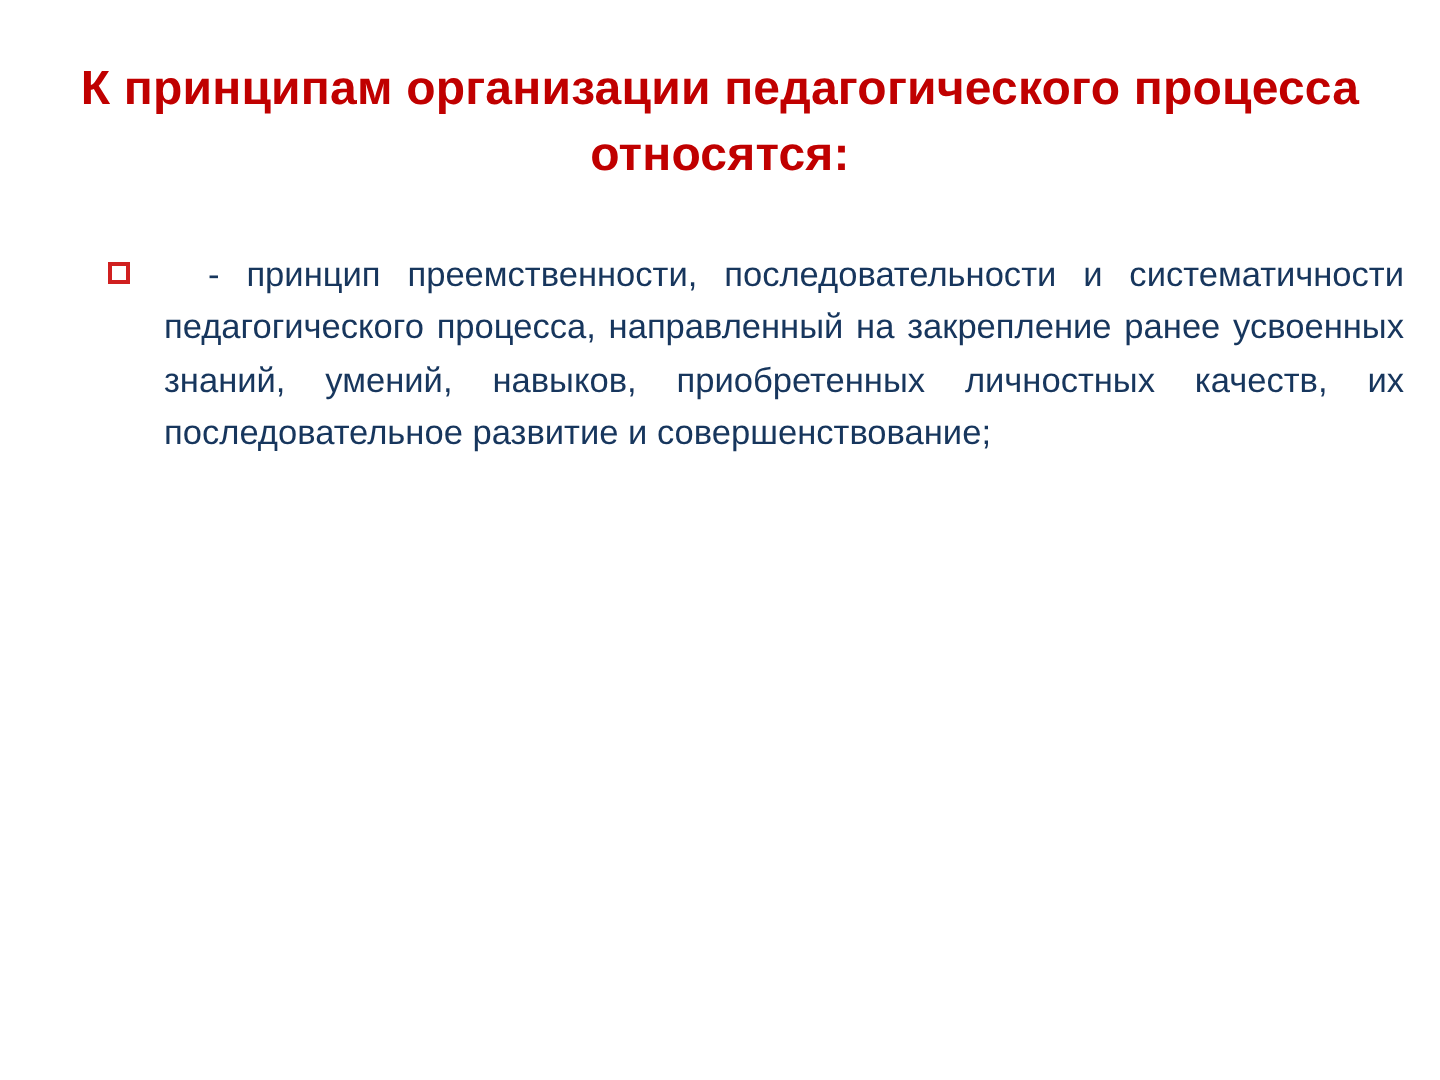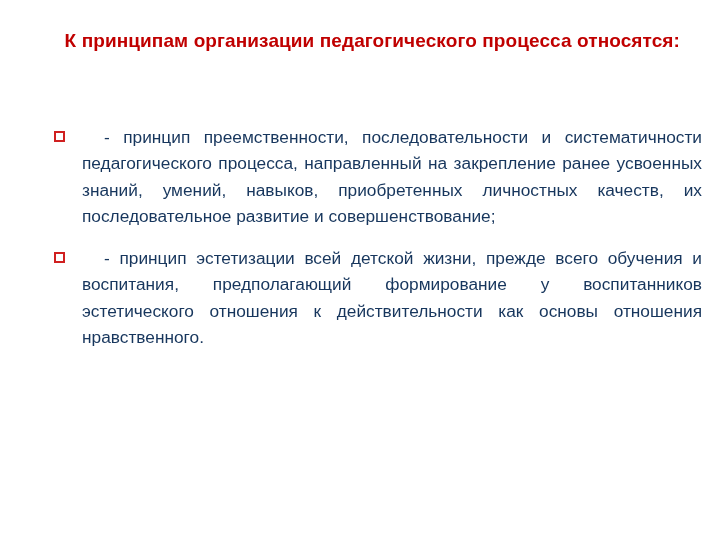--- a/index.html
+++ b/index.html
@@ -18,24 +18,24 @@
     width: 720px;
     height: 540px;
     background: #ffffff;
     box-sizing: border-box;
   }
   .slide-title {
     position: absolute;
     left: 40px;
     top: 28px;
     width: 640px;
-    text-align: right;
+    text-align: center;
     color: #c00000;
     font-weight: bold;
-    font-size: 19px;
+    font-size: 24px;
     line-height: 1.38;
     letter-spacing: 0.1px;
   }
   .body-list {
     position: absolute;
     left: 50px;
     top: 124px;
     width: 652px;
   }
   .bullet-item {
@@ -75,19 +75,15 @@
   <div class="slide-title">К принципам организации педагогического процесса относятся:</div>
 
   <div class="body-list">
 
     <div class="bullet-item spacer-2">
       <span class="bullet-marker"></span>
       <span class="bullet-text first-line-indent">- принцип преемственности, последовательности и систематичности педагогического процесса, направленный на закрепление ранее усвоенных знаний, умений, навыков, приобретенных личностных качеств, их последовательное развитие и совершенствование;</span>
     </div>
 
 
-    <div class="bullet-item">
-      <span class="bullet-marker"></span>
-      <span class="bullet-text first-line-indent">- принцип эстетизации всей детской жизни, прежде всего обучения и воспитания, предполагающий формирование у воспитанников эстетического отношения к действительности как основы отношения нравственного.</span>
-    </div>
 
   </div>
 </div>
 
 </body></html>

